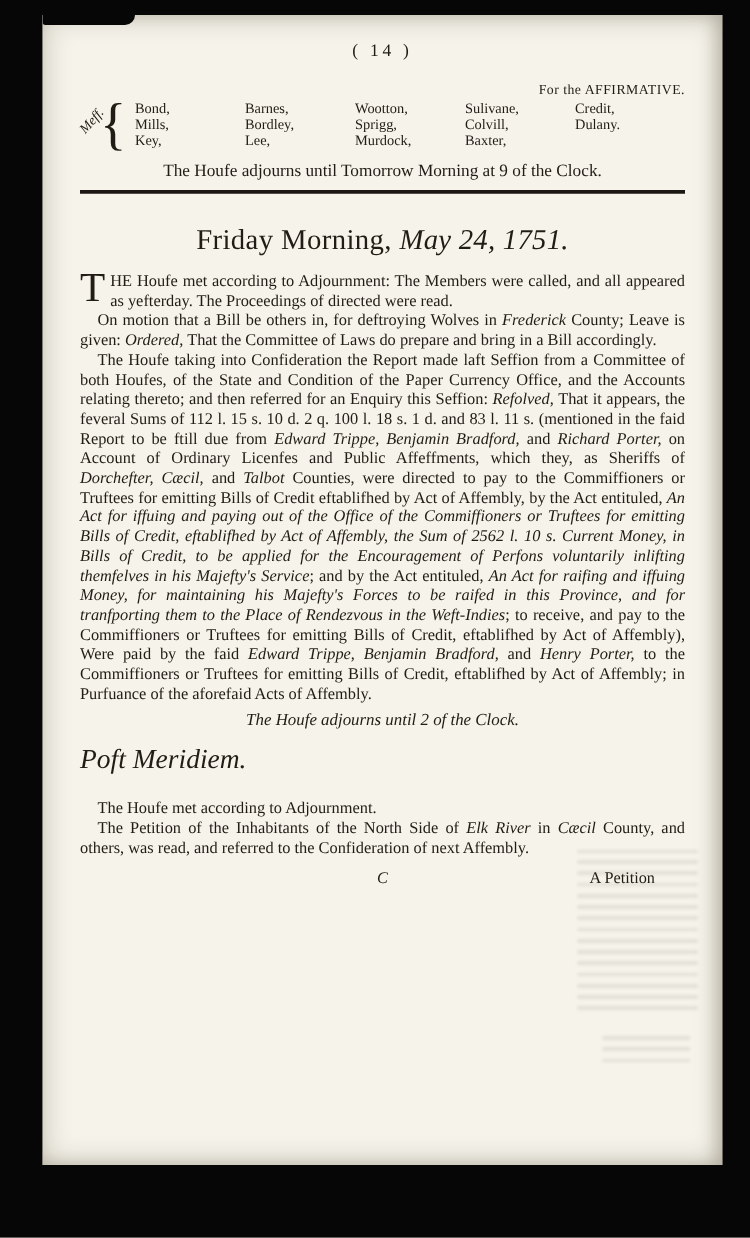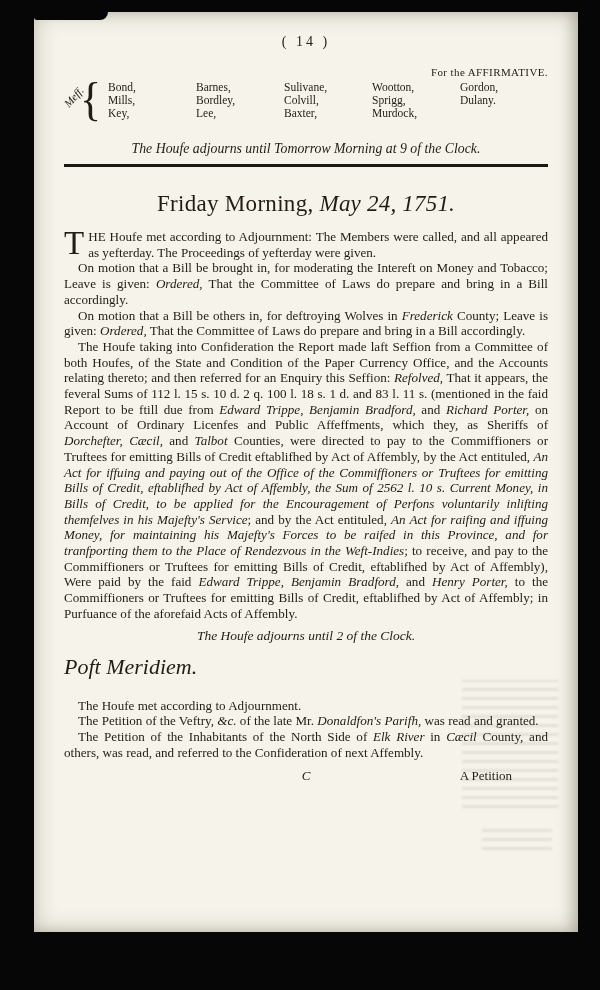--- a/index.html
+++ b/index.html
@@ -26,38 +26,38 @@
   .vote{margin-top:8px;font-size:11.5px;line-height:13px;}
   .affirm-header{text-align:right;font-size:11px;letter-spacing:.4px;margin-bottom:1px;}
   .vote-row{display:flex;align-items:center;}
   .meff-wrap{display:flex;align-items:center;width:44px;flex:0 0 44px;}
   .meff{display:inline-block;transform:rotate(-48deg);font-style:italic;font-size:11px;width:14px;}
   .brace{font-size:44px;line-height:40px;font-weight:300;transform:scaleY(1.05);margin-left:2px;}
   .vote-cols{display:flex;flex:1;}
   .vote-col{flex:1;}
   .vote-name{white-space:nowrap;}
 
-  .adjourn{font-style:italic;text-align:center;font-size:13.8px;margin:21px 0 0 0;}
+  .adjourn{text-align:center;font-size:13.8px;margin:9px 0 0 0;}
   .rule{border:none;border-top:3px solid #1c1712;margin:7px 0 0 0;}
 
   .date-heading{text-align:center;font-size:23px;font-weight:400;margin:24px 0 0 0;letter-spacing:.3px;}
   .date-heading i{letter-spacing:.2px;font-style:italic;}
 
   .body-block{margin-top:12px;font-size:13.1px;line-height:15.7px;text-align:justify;}
   .para{margin:0;text-indent:14px;}
   .para.first{text-indent:0;}
   .dropcap{float:left;font-size:33px;line-height:26px;padding:1px 4px 0 0;}
 
   .adjourn-2{font-style:italic;text-align:center;font-size:13.5px;margin:6px 0 0 0;font-family:Liberation Serif, serif;}
 
   .pm-heading{font-style:italic;text-align:left;font-size:22px;font-weight:400;margin:10px 0 4px 0;}
 
   .catchword-row{position:relative;margin-top:8px;height:18px;font-size:13px;}
   .signature-mark{position:absolute;left:50%;transform:translateX(-50%);font-style:italic;}
-  .catchword{position:absolute;right:36px;}
+  .catchword{position:absolute;right:24px;}
 
   
   .ghost{
     position:absolute;opacity:.5;filter:blur(1.2px);pointer-events:none;
     background:repeating-linear-gradient(0deg, rgba(105,98,86,.25) 0 3px, rgba(0,0,0,0) 3px 9px);
   }
   .ghost-a{left:428px;top:668px;width:96px;height:128px;}
   .ghost-b{left:448px;top:812px;width:70px;height:26px;}
 </style>
 </head>
@@ -83,57 +83,55 @@
                 <div class="vote-name">Bond,</div>
                 <div class="vote-name">Mills,</div>
                 <div class="vote-name">Key,</div>
               </div>
               <div class="vote-col">
                 <div class="vote-name">Barnes,</div>
                 <div class="vote-name">Bordley,</div>
                 <div class="vote-name">Lee,</div>
               </div>
               <div class="vote-col">
+                <div class="vote-name">Wootton,</div>
+                <div class="vote-name">Sprigg,</div>
+                <div class="vote-name">Murdock,</div>
+              </div>
+              <div class="vote-col">
                 <div class="vote-name">Sulivane,</div>
                 <div class="vote-name">Colvill,</div>
                 <div class="vote-name">Baxter,</div>
               </div>
               <div class="vote-col">
-                <div class="vote-name">Wootton,</div>
-                <div class="vote-name">Sprigg,</div>
-                <div class="vote-name">Murdock,</div>
-              </div>
-              <div class="vote-col">
-                <div class="vote-name">Gordon,</div>
+                <div class="vote-name">Credit,</div>
                 <div class="vote-name">Dulany.</div>
               </div>
             </div>
         </div>
       </div>
 
       <div class="adjourn">The Houfe adjourns until Tomorrow Morning at 9 of the Clock.</div>
 
       <hr class="rule">
 
       <div class="date-heading"><span>Friday Morning, </span><i>May 24, 1751.</i></div>
 
       <div class="body-block">
-          <p class="para first"><span class="dropcap">T</span><span>HE Houfe met according to Adjournment: The Members were called, and all appeared as yefterday.  The Proceedings of yefterday were given.</span></p>
-          <p class="para"><span>On motion that a Bill be brought in, for moderating the Intereft on Money and Tobacco; Leave is given: </span><i>Ordered,</i><span> That the Committee of Laws do prepare and bring in a Bill accordingly.</span></p>
+          <p class="para first"><span class="dropcap">T</span><span>HE Houfe met according to Adjournment: The Members were called, and all appeared as yefterday.  The Proceedings of directed were read.</span></p>
           <p class="para"><span>On motion that a Bill be others in, for deftroying Wolves in </span><i>Frederick</i><span> County; Leave is given: </span><i>Ordered,</i><span> That the Committee of Laws do prepare and bring in a Bill accordingly.</span></p>
           <p class="para"><span>The Houfe taking into Confideration the Report made laft Seffion from a Committee of both Houfes, of the State and Condition of the Paper Currency Office, and the Accounts relating thereto; and then referred for an Enquiry this Seffion: </span><i>Refolved,</i><span> That it appears, the feveral Sums of 112 l. 15 s. 10 d. 2 q. 100 l. 18 s. 1 d. and 83 l. 11 s. (mentioned in the faid Report to be ftill due from </span><i>Edward Trippe, Benjamin Bradford,</i><span> and </span><i>Richard Porter,</i><span> on Account of Ordinary Licenfes and Public Affeffments, which they, as Sheriffs of </span><i>Dorchefter, Cæcil,</i><span> and </span><i>Talbot</i><span> Counties, were directed to pay to the Commiffioners or Truftees for emitting Bills of Credit eftablifhed by Act of Affembly, by the Act entituled, </span><i>An Act for iffuing and paying out of the Office of the Commiffioners or Truftees for emitting Bills of Credit, eftablifhed by Act of Affembly, the Sum of 2562 l. 10 s. Current Money, in Bills of Credit, to be applied for the Encouragement of Perfons voluntarily inlifting themfelves in his Majefty's Service</i><span>; and by the Act entituled, </span><i>An Act for raifing and iffuing Money, for maintaining his Majefty's Forces to be raifed in this Province, and for tranfporting them to the Place of Rendezvous in the Weft-Indies</i><span>; to receive, and pay to the Commiffioners or Truftees for emitting Bills of Credit, eftablifhed by Act of Affembly), Were paid by the faid </span><i>Edward Trippe, Benjamin Bradford,</i><span> and </span><i>Henry Porter,</i><span> to the Commiffioners or Truftees for emitting Bills of Credit, eftablifhed by Act of Affembly; in Purfuance of the aforefaid Acts of Affembly.</span></p>
         </div>
 
       <div class="adjourn-2">The Houfe adjourns until 2 of the Clock.</div>
 
       <div class="pm-heading">Poft Meridiem.</div>
 
       <div class="body-block" style="margin-top:18px;">
           <p class="para"><span>The Houfe met according to Adjournment.</span></p>
-          <p class="para"><span>The Petition of the Veftry, </span><i>&amp;c.</i><span> of the late Mr. </span><i>Donaldfon's Parifh,</i><span> was read and granted.</span></p>
           <p class="para"><span>The Petition of the Inhabitants of the North Side of </span><i>Elk River</i><span> in </span><i>Cæcil</i><span> County, and others, was read, and referred to the Confideration of next Affembly.</span></p>
         </div>
 
       <div class="catchword-row">
         <span class="signature-mark">C</span>
         <span class="catchword">A Petition</span>
       </div>
 
     </div>
 

